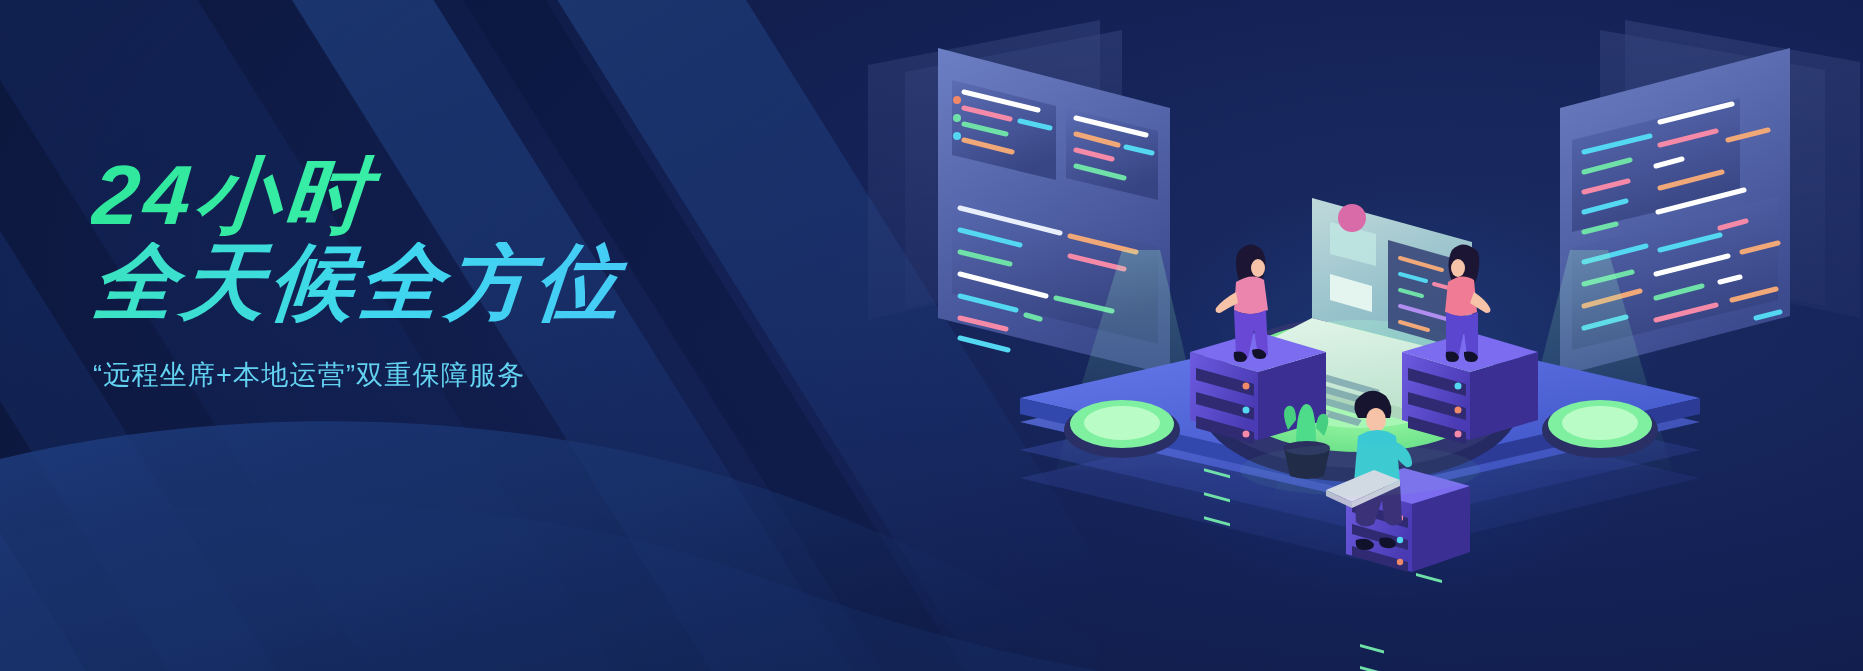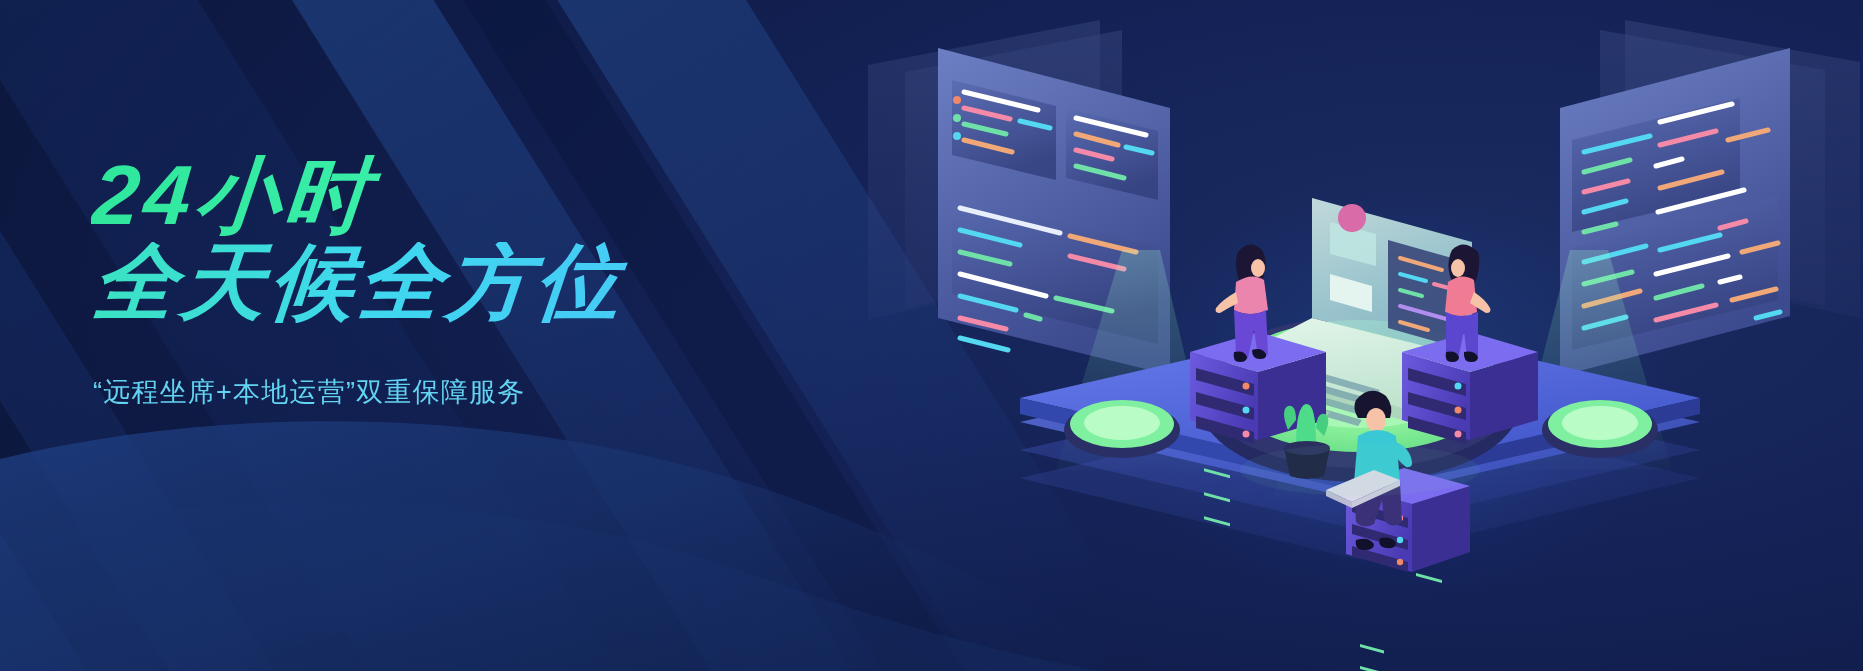--- a/index.html
+++ b/index.html
@@ -45,21 +45,21 @@
     background:linear-gradient(95deg,#2fe79c 0%,#3df0ab 55%,#45f3b4 100%);
     -webkit-background-clip:text;background-clip:text;-webkit-text-fill-color:transparent;
     text-shadow:none;
   }
   .hl-2{
     margin-top:6px;
     background:linear-gradient(95deg,#3ae3c0 0%,#3fd8ee 38%,#44cdf5 70%,#47c7f7 100%);
     -webkit-background-clip:text;background-clip:text;-webkit-text-fill-color:transparent;
   }
   .subline{
-    margin-top:52px;
+    margin-top:35px;
     font-size:27px;
     letter-spacing:.045em;
     color:#63d3f2;
     white-space:nowrap;
     font-weight:400;
   }
 
   
   .illo{position:absolute;left:860px;top:0;width:1003px;height:671px;}
   .illo svg{display:block;width:100%;height:100%;}

